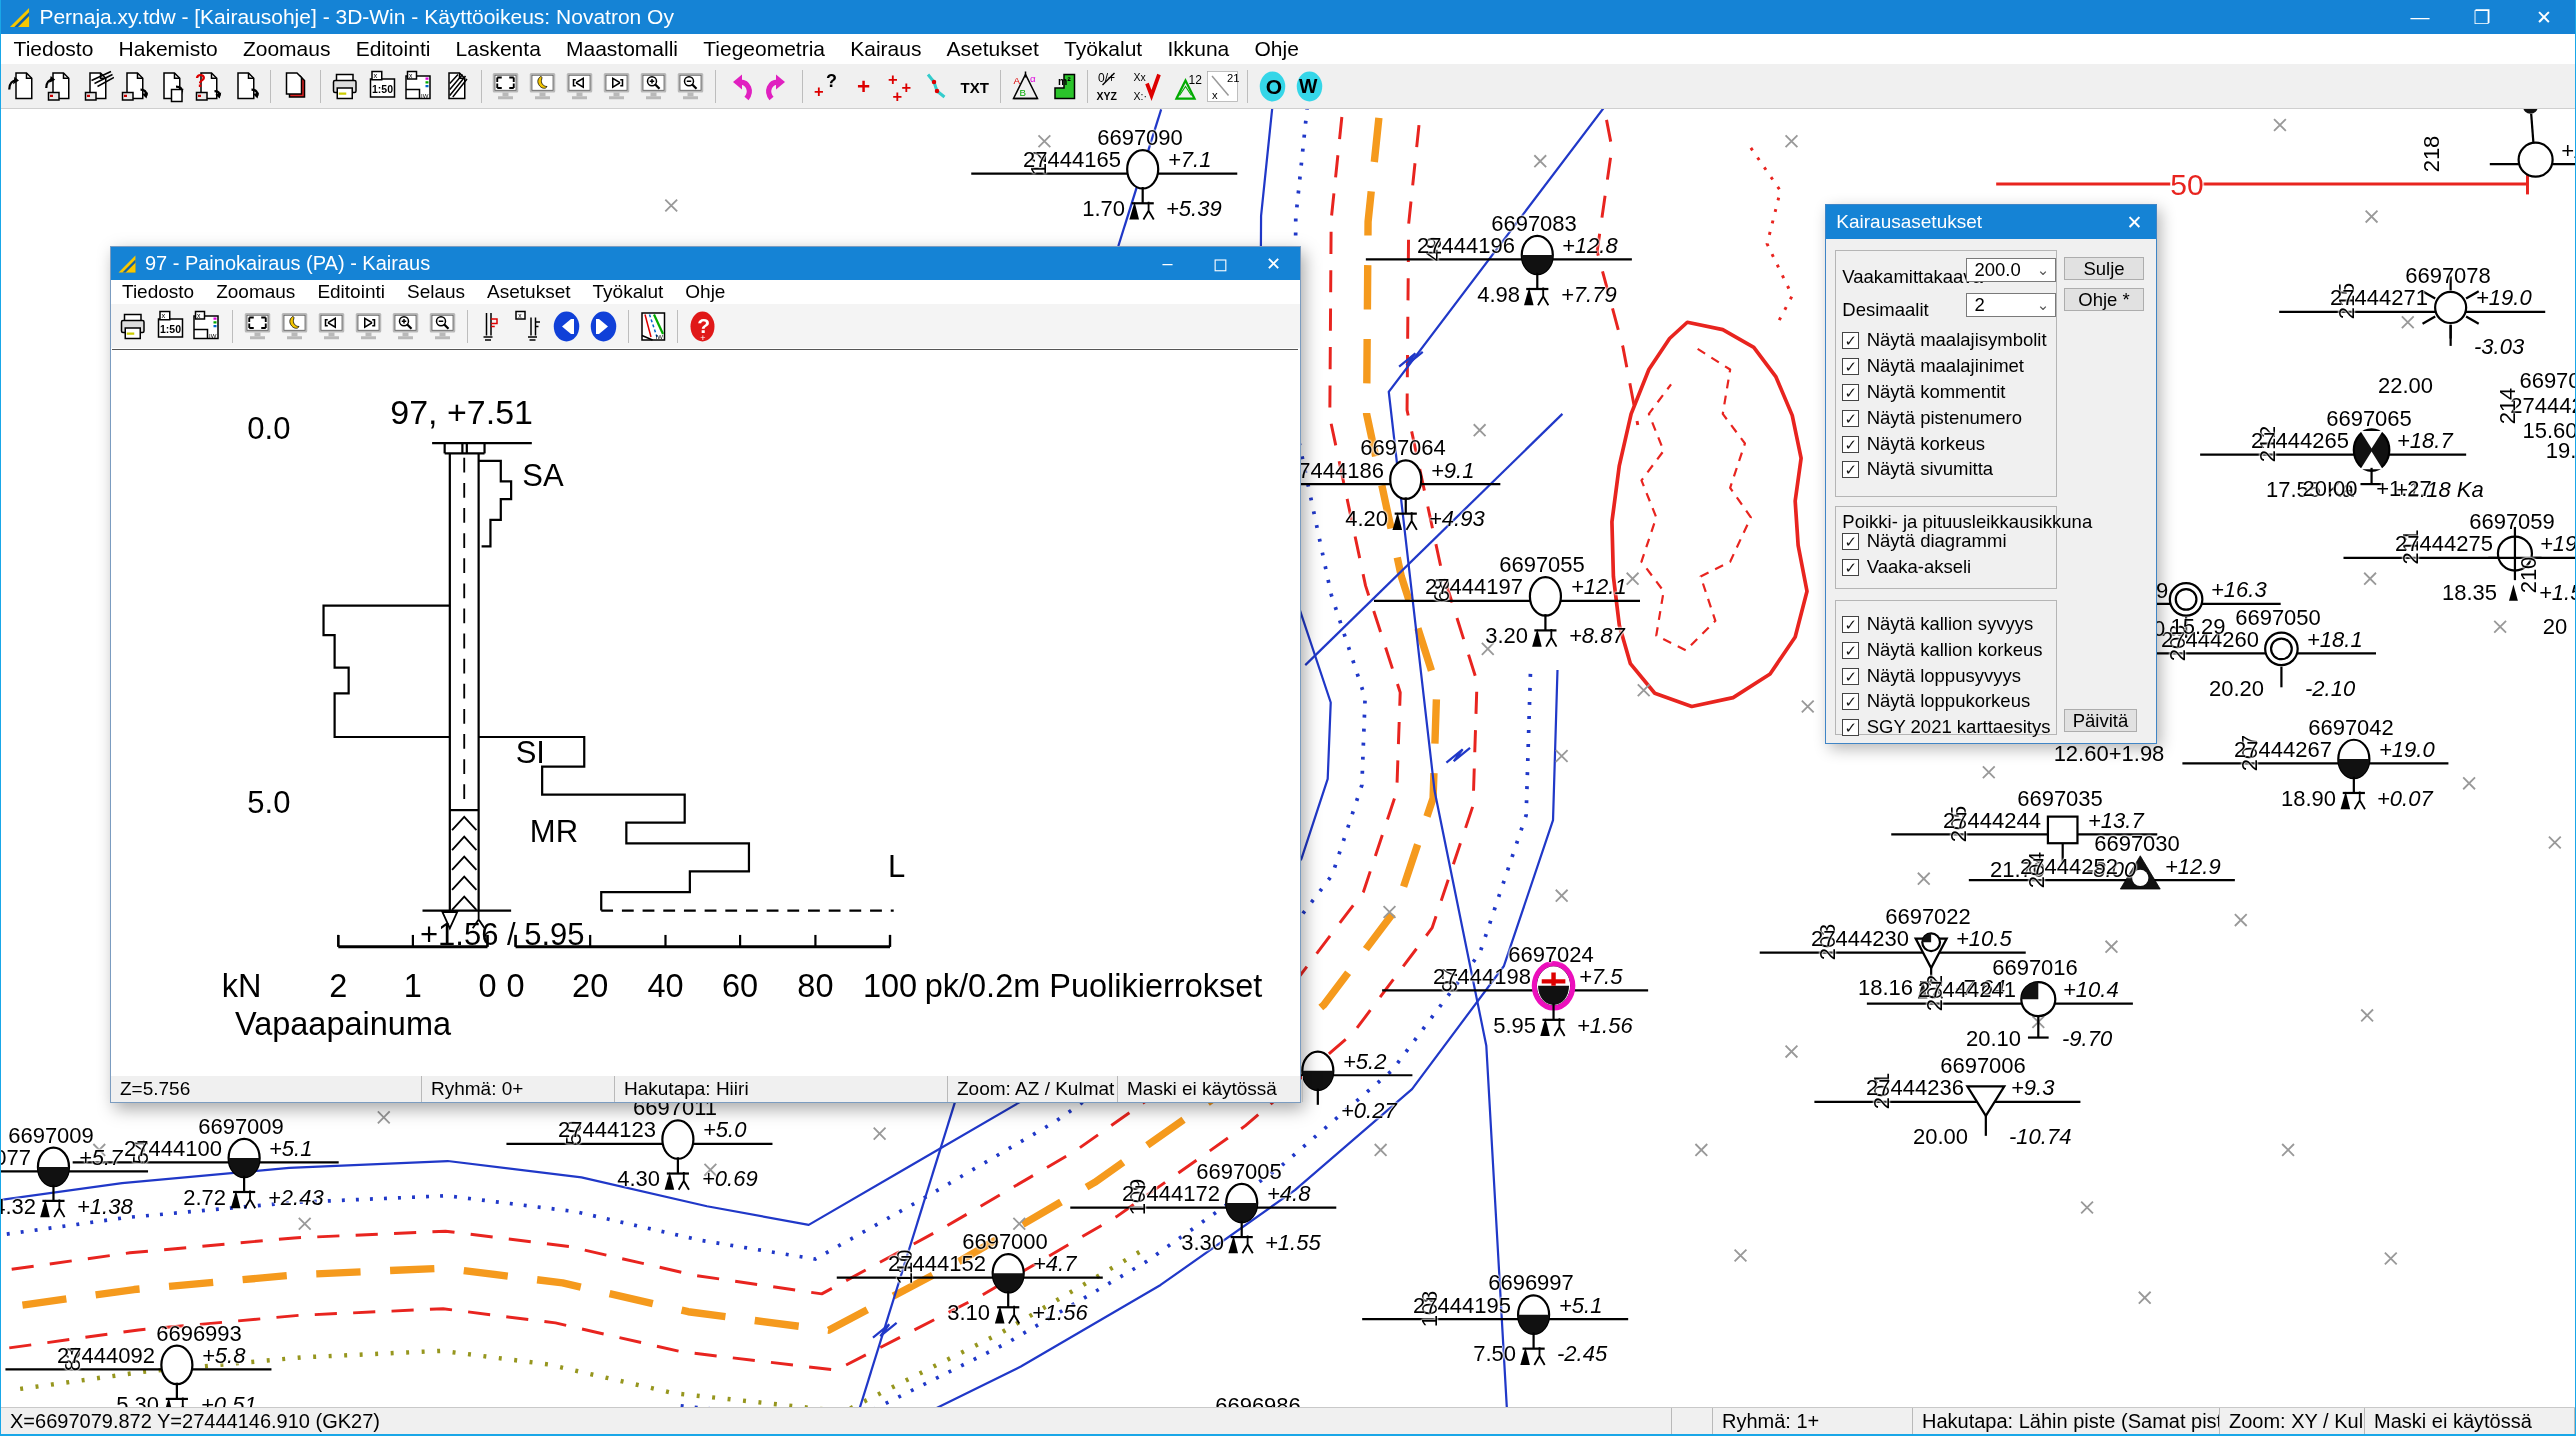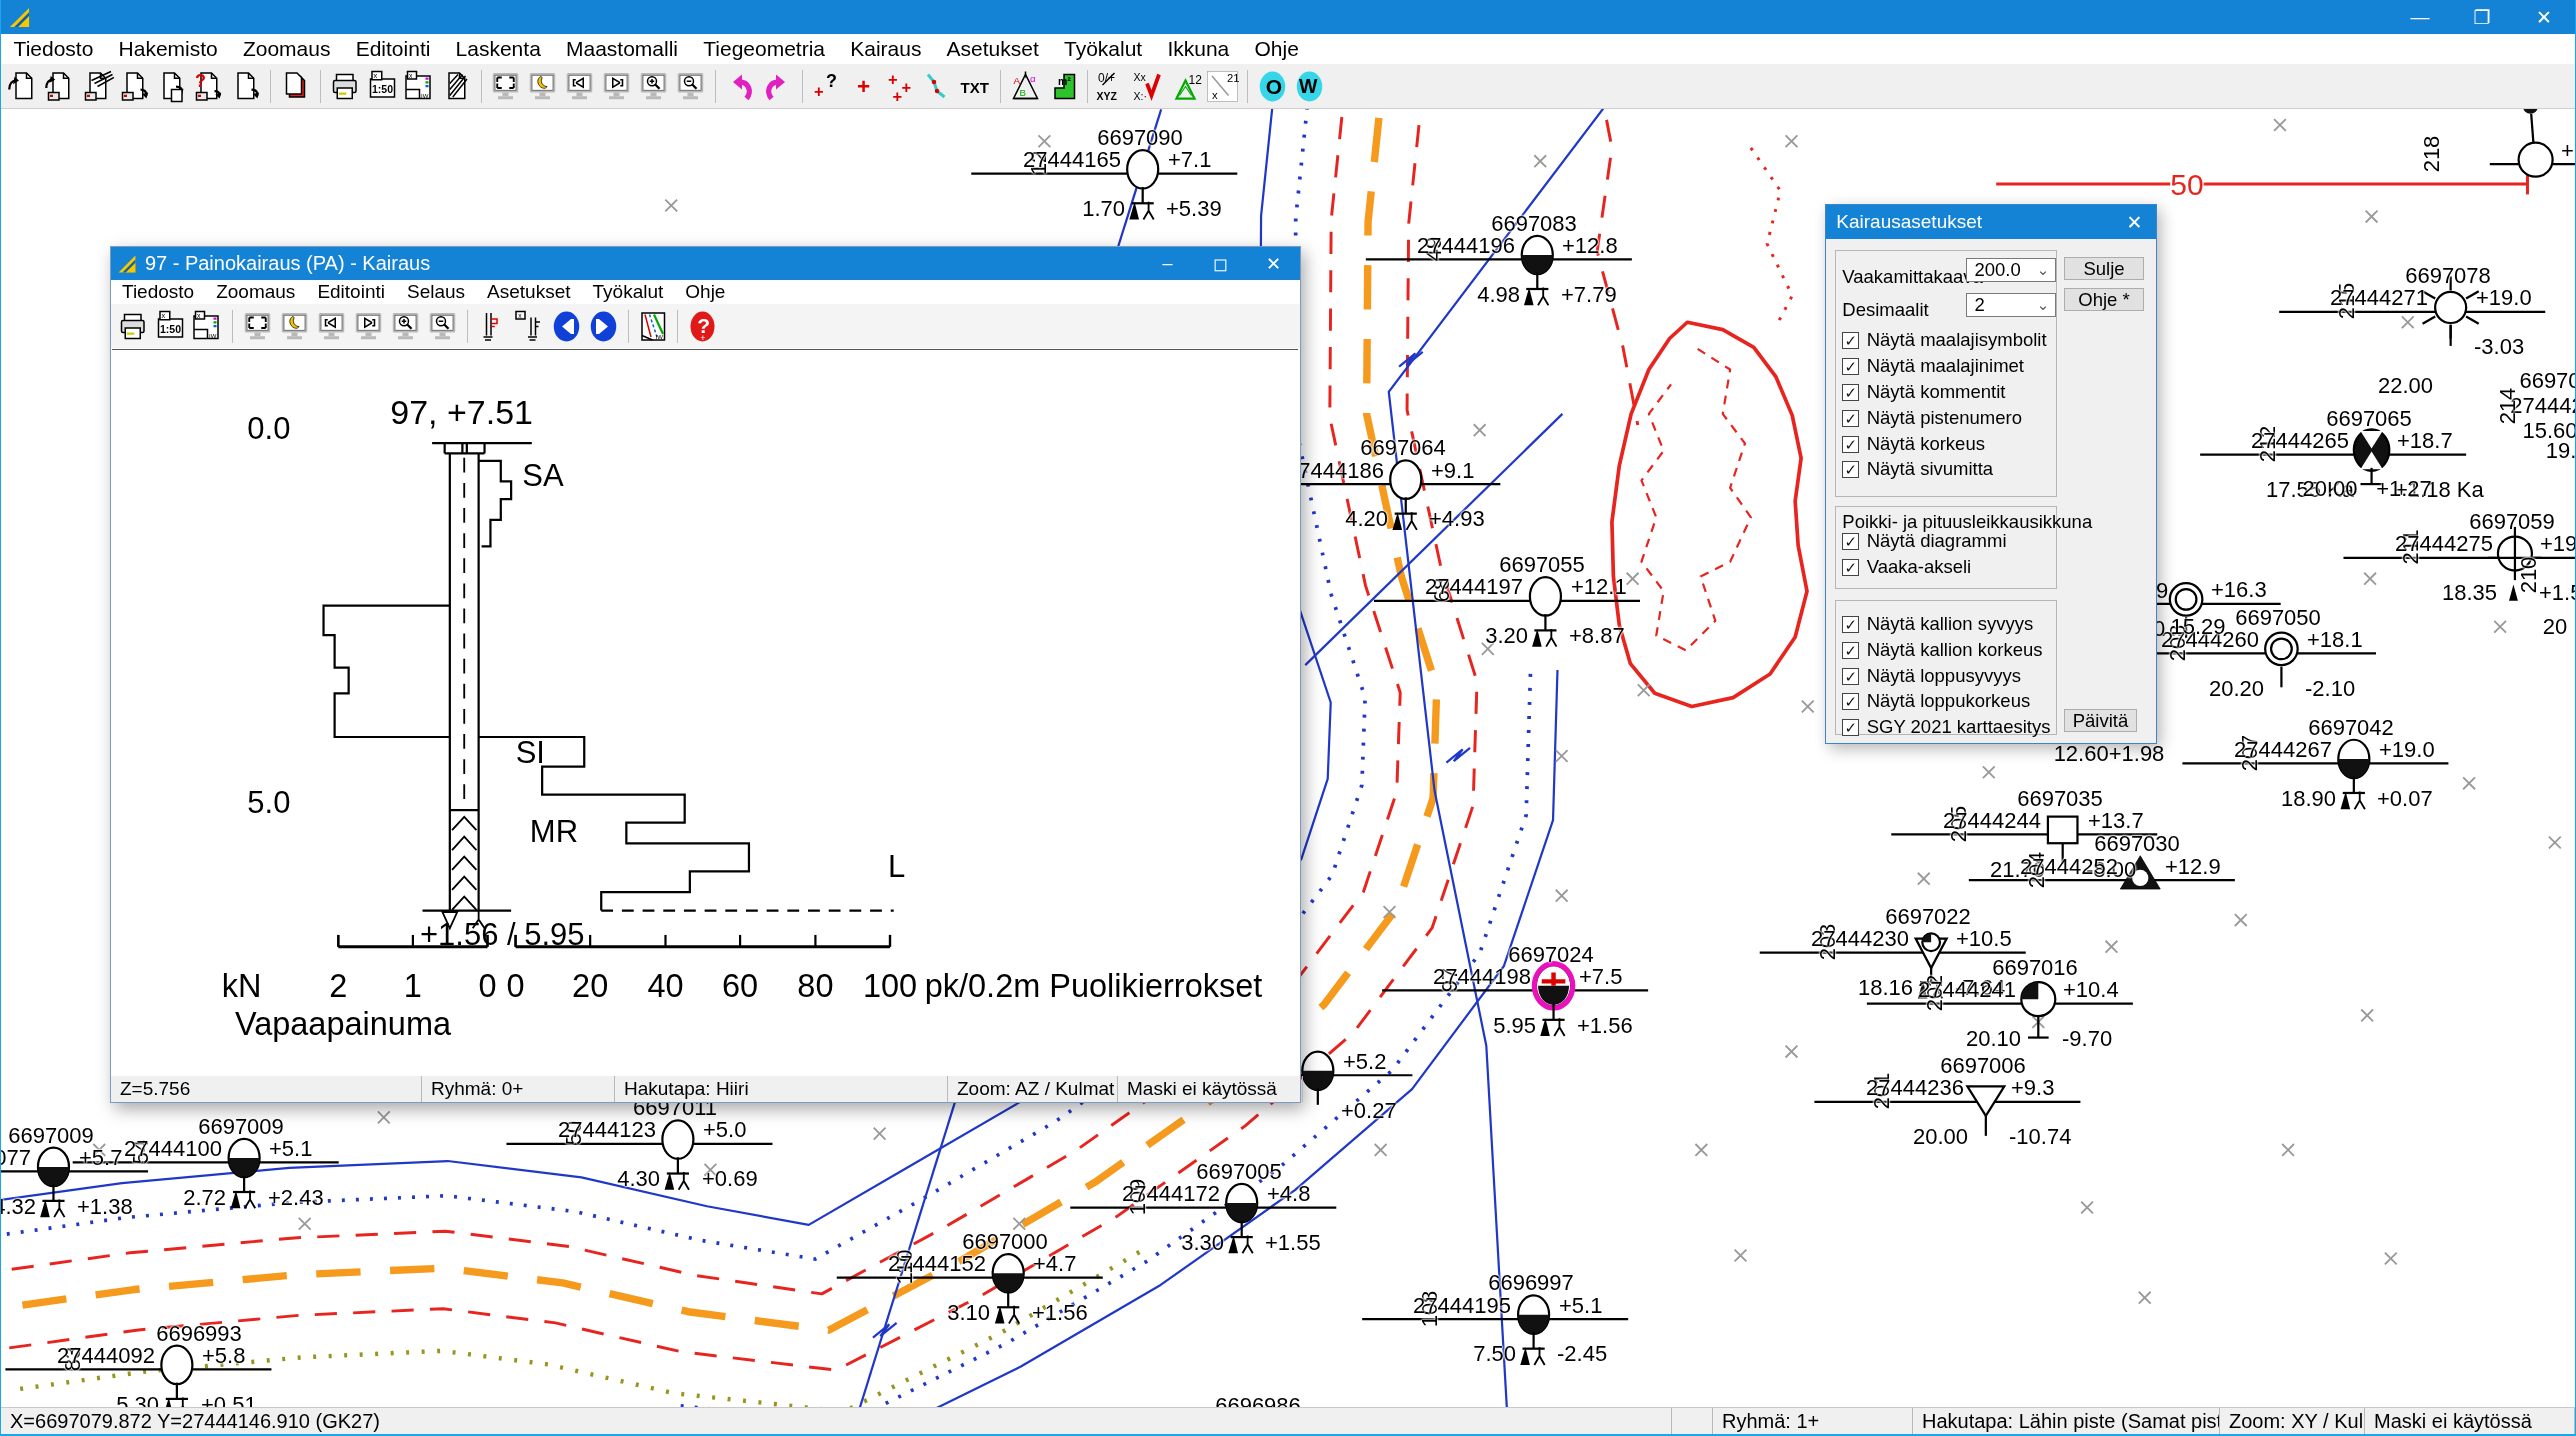--- a/index.html
+++ b/index.html
@@ -23,21 +23,21 @@
   
   .status{position:absolute;left:0;right:0;bottom:3px;height:26px;background:#f0f0f0;border-top:0.7px solid #c9c9c9;
           display:flex;font-size:20px;align-items:stretch;}
   .status .seg{border-right:0.7px solid #b9b9b9;display:flex;align-items:center;padding:0 9px;white-space:nowrap;overflow:hidden;}
   .blueline{position:absolute;left:0;right:0;bottom:0;height:3px;background:#19a7e8;}
   
   #map{position:absolute;left:0;top:107px;width:2576px;height:1301px;}
   #map svg{position:absolute;left:0;top:0;}
   .mlabel{position:absolute;font-size:22px;white-space:nowrap;transform:translate(-50%,-50%);
           text-shadow:0 0 2.2px #fff,0 0 2.2px #fff,0 0 2.2px #fff;}
-  .ml-left{transform:translate(0,-50%);}
+  .ml-left{transform:translate(0,-50%);font-style:italic;}
   .ml-right{transform:translate(-100%,-50%);}
   .ml-rot{transform:translate(-50%,-50%) rotate(-90deg);}
   
   #child{position:absolute;left:109px;top:246px;width:1189px;height:855px;background:#fff;
          border:0.7px solid #7b9cc0;box-shadow:4.4px 6px 16.3px rgba(0,0,0,.35);}
   #child .ctitle{position:absolute;left:0;top:0;right:0;height:33px;background:#1583d5;color:#fff;
                  display:flex;align-items:center;font-size:20px;}
   #child .ctitle .logo{width:22px;height:22px;margin:0 6.7px 0 5.2px;}
   #child .cwinbtn{width:53px;height:100%;display:flex;align-items:center;justify-content:center;font-size:18px;}
   #child .cmenu{position:absolute;left:0;top:33px;right:0;height:24.4px;background:#fff;display:flex;align-items:center;font-size:19px;border-bottom:0.7px solid #ececec;}
@@ -482,20 +482,21 @@
         <div class="mlabel" style="left: 1257px; top: 1299px;">6696986</div>
       </div>
   </div>
 
   <div class="titlebar">
     <svg class="logo" viewBox="0 0 34 34">
       <polygon points="4,30 30,30 30,4" fill="#f7c700"></polygon>
         <polygon points="10,30 30,30 30,10" fill="#1060a8"></polygon>
         <polygon points="15,30 30,30 30,15" fill="#f7c700"></polygon>
     </svg>
+    <span>Pernaja.xy.tdw - [Kairausohje] - 3D-Win - Käyttöoikeus: Novatron Oy</span>
     <div class="winbtns">
       <div class="winbtn">―</div>
       <div class="winbtn">❐</div>
       <div class="winbtn close">✕</div>
     </div>
   </div>
 
   <div class="menubar" id="menu-main">
       <div class="mi">Tiedosto</div>
       <div class="mi">Hakemisto</div>

